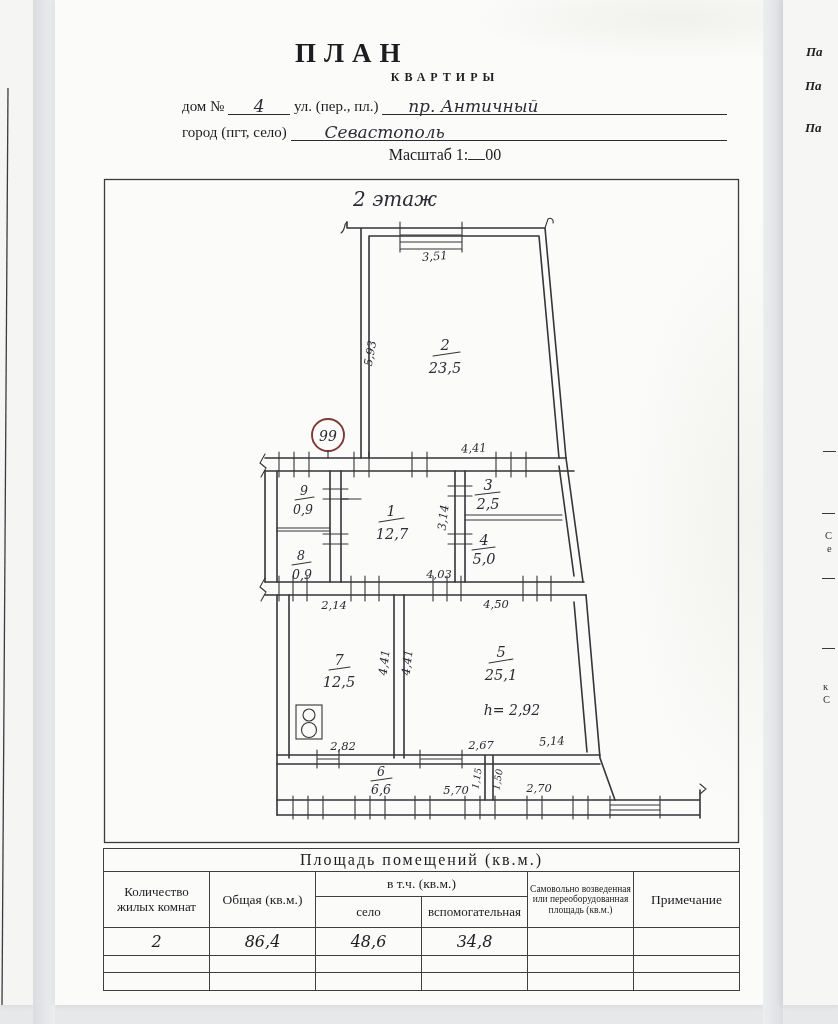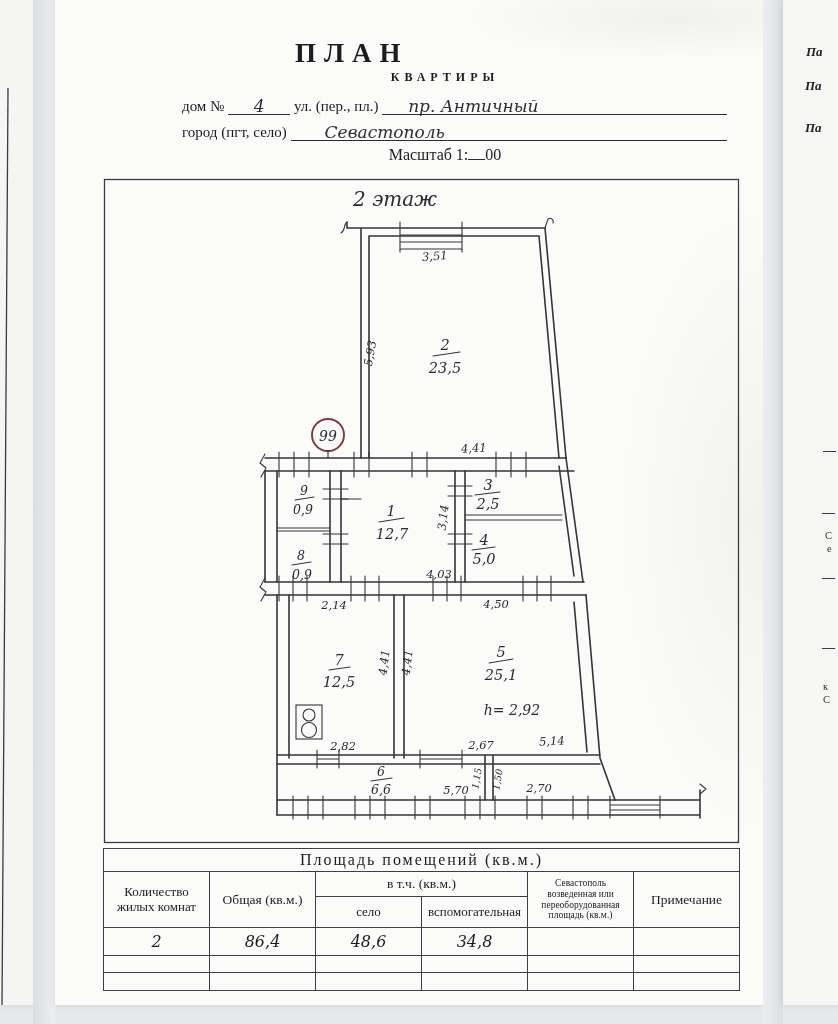--- a/index.html
+++ b/index.html
@@ -220,21 +220,21 @@
 
     <table class="areas">
       <tbody>
           <tr>
         <td class="tbl-title" colspan="6">Площадь помещений (кв.м.)</td>
       </tr>
       <tr class="row-head1">
         <td class="h-big" rowspan="2">Количество жилых комнат</td>
         <td class="h-mid" rowspan="2">Общая (кв.м.)</td>
         <td class="h-mid" colspan="2">в т.ч. (кв.м.)</td>
-        <td class="h-tiny" rowspan="2">Севастополь возведенная или переоборудованная площадь (кв.м.)</td>
+        <td class="h-tiny" rowspan="2">Самовольно возведенная или переоборудованная площадь (кв.м.)</td>
         <td class="h-mid" rowspan="2">Примечание</td>
       </tr>
       <tr class="row-head2">
         <td class="h-big">село</td>
         <td class="h-big">вспомогательная</td>
       </tr>
       <tr class="row-data">
         <td class="cell-hand">2</td>
         <td class="cell-hand">86,4</td>
         <td class="cell-hand">48,6</td>

